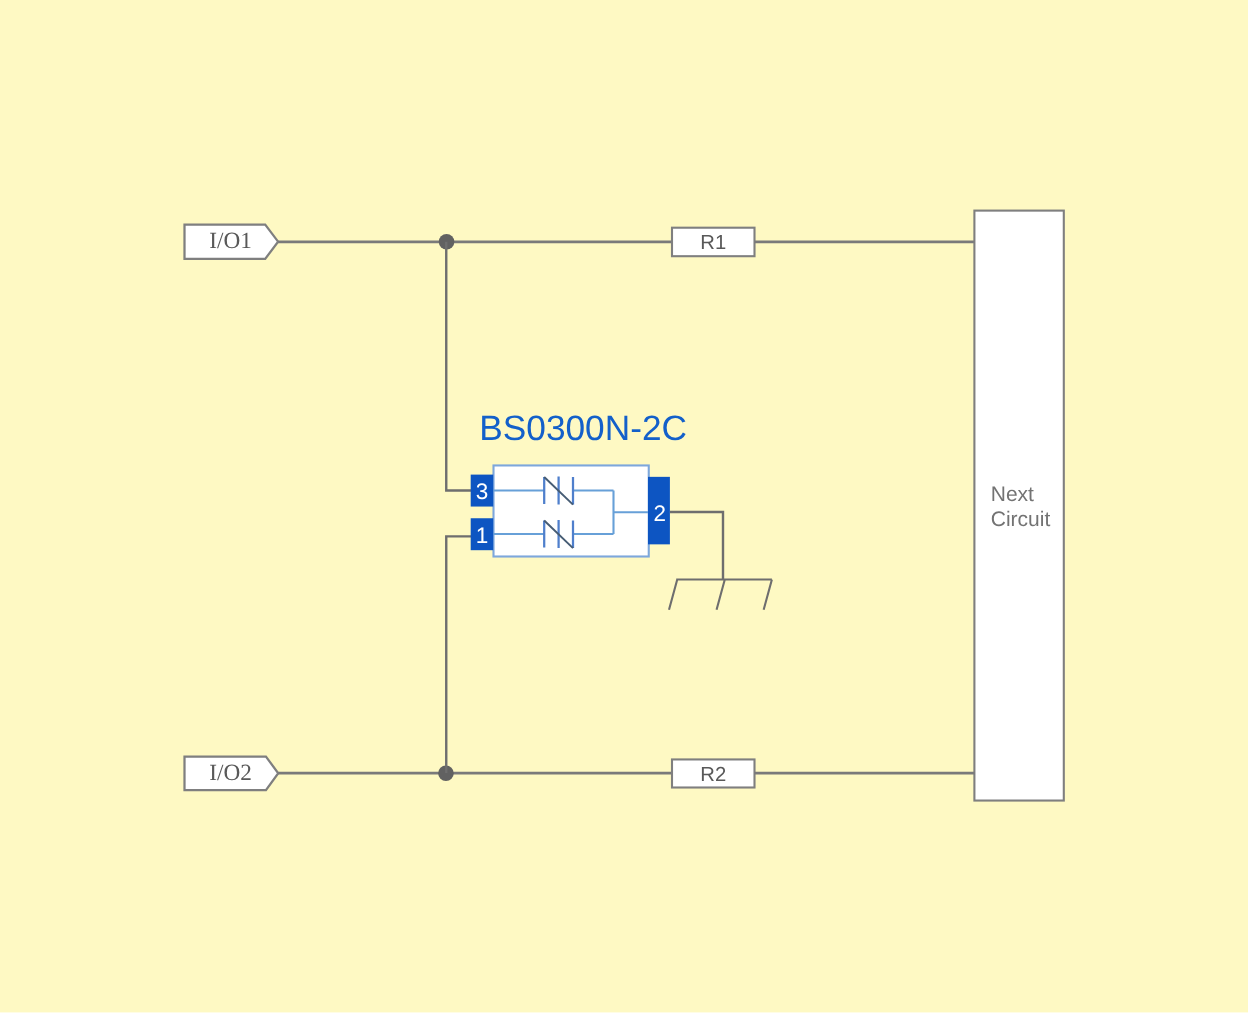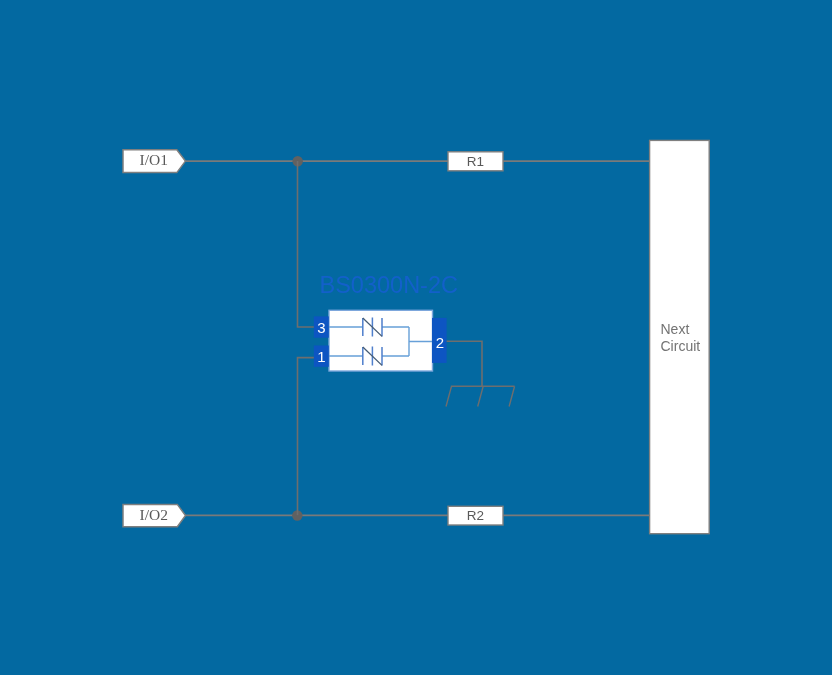--- a/index.html
+++ b/index.html
@@ -1,16 +1,16 @@
 <!DOCTYPE html>
 <html><head>
 <meta charset="utf-8">
 <style>
   html,body{margin:0;padding:0;background:#ffffff;}
-  #canvas{position:relative;width:832px;height:675px;background:#0369a1;overflow:hidden;}
+  #canvas{position:relative;width:832px;height:675px;background:#fef9c3;overflow:hidden;}
   svg text{font-family:"Liberation Sans",sans-serif;}
   svg text.serif{font-family:"Liberation Serif",serif;}
 </style>
 </head>
 <body>
 <div id="canvas">
 <svg width="832" height="675" viewBox="0 0 832 675" fill="none">
 
   <path d="M123,149.7 L176.8,149.7 L185.4,161.1 L176.8,172.6 L123,172.6 Z" fill="#ffffff" stroke="#7f7f7f" stroke-width="1.5" stroke-linejoin="miter"></path>
 

